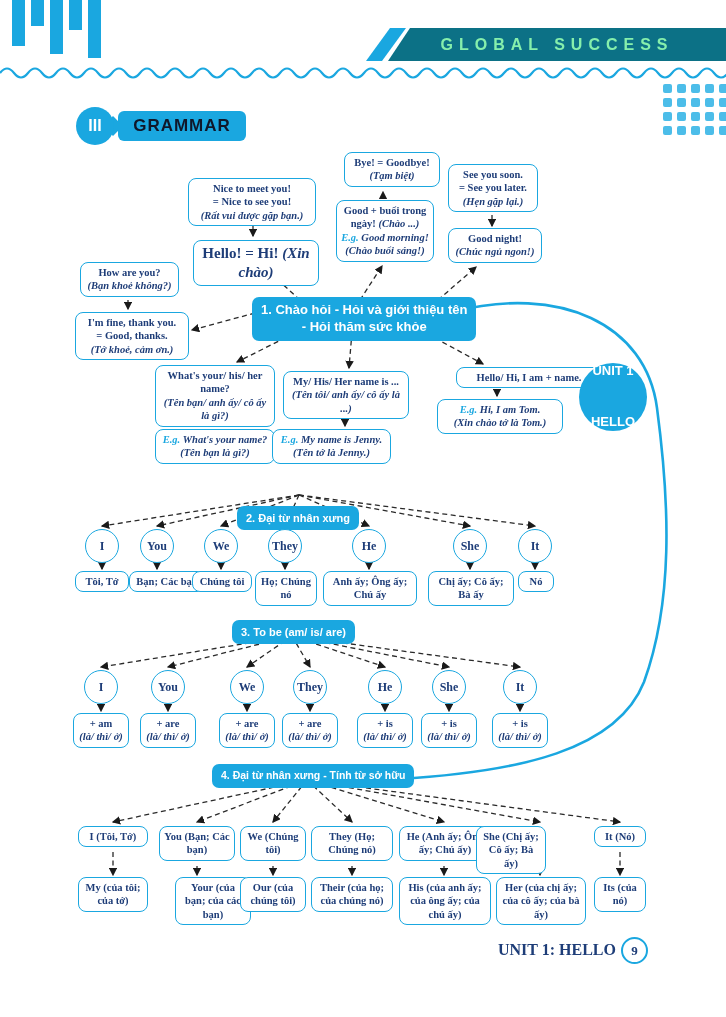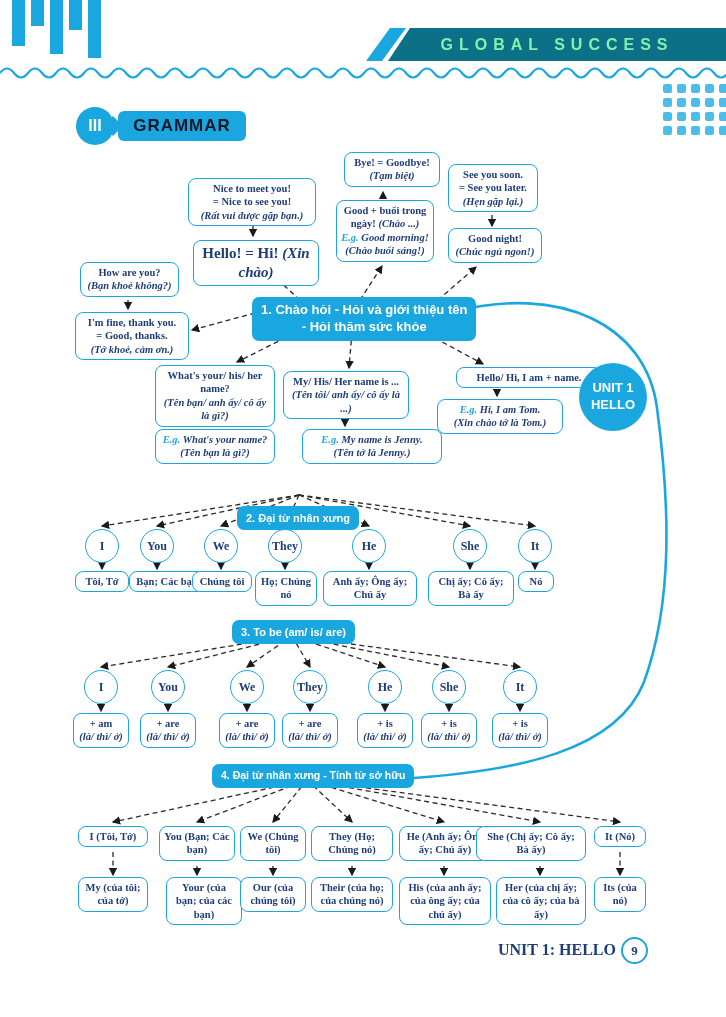--- a/index.html
+++ b/index.html
@@ -48,21 +48,21 @@
   .blk{display:block}
   .it{font-style:italic}
   .eg{color:var(--accent);font-weight:700;font-style:italic}
   .cyan{position:absolute;z-index:2;background:var(--accent);color:#fff;border-radius:7px;font-weight:700;
         font-family:"Liberation Sans",sans-serif;text-align:center;font-size:11px;padding:5px 9px;
         line-height:1.3;white-space:nowrap}
   .circle{position:absolute;z-index:2;width:34px;height:34px;border-radius:50%;background:#fff;
         border:1.8px solid var(--accent);color:var(--navy);font-weight:700;
         font-family:"Liberation Serif",serif;font-size:12px;display:flex;align-items:center;justify-content:center}
   .unit{position:absolute;left:579px;top:363px;width:68px;height:68px;border-radius:50%;background:var(--accent);
-        color:#fff;display:flex;flex-direction:column;align-items:center;justify-content:center;
+        color:#fff;display:flex;flex-direction:column;align-items:center;justify-content:space-between;
         font-weight:700;font-size:13px;line-height:1.3;z-index:3}
 
   
   .footer-label{position:absolute;left:498px;top:941px;color:var(--navy);font-family:"Liberation Serif",serif;
         font-weight:700;font-size:16px;z-index:2}
   .page-circle{position:absolute;left:621px;top:937px;width:27px;height:27px;border-radius:50%;background:#fff;
         border:2px solid var(--accent);color:var(--navy);font-weight:700;font-size:13px;
         display:flex;align-items:center;justify-content:center;z-index:2;font-family:"Liberation Serif",serif}
 </style>
 </head>
@@ -249,21 +249,21 @@
       <span class="eg inline">E.g.</span>
       <span class="en inline it">What's your name?</span>
     </span>
     <span class="vi">(Tên bạn là gì?)</span>
   </div>
 
   <div class="box" style="left:283px;top:371px;width:126px">
     <span class="en">My/ His/ Her name is ...</span>
     <span class="vi">(Tên tôi/ anh ấy/ cô ấy là ...)</span>
   </div>
-  <div class="box" style="left:302px;top:429px;width:140px">
+  <div class="box" style="left:272px;top:429px;width:119px">
     <span class="blk">
       <span class="eg inline">E.g.</span>
       <span class="en inline it">My name is Jenny.</span>
     </span>
     <span class="vi">(Tên tớ là Jenny.)</span>
   </div>
 
   <div class="box" style="left:456px;top:367px;width:146px">
     <span class="en">Hello/ Hi, I am + name.</span>
   </div>
@@ -389,31 +389,31 @@
     </div>
   <div class="box" style="left:240px;top:826px;width:66px">
       <span class="en">We (Chúng tôi)</span>
     </div>
   <div class="box" style="left:311px;top:826px;width:82px">
       <span class="en">They (Họ; Chúng nó)</span>
     </div>
   <div class="box" style="left:399px;top:826px;width:92px">
       <span class="en">He (Anh ấy; Ông ấy; Chú ấy)</span>
     </div>
-  <div class="box" style="left:476px;top:826px;width:110px">
+  <div class="box" style="left:476px;top:826px;width:70px">
       <span class="en">She (Chị ấy; Cô ấy; Bà ấy)</span>
     </div>
   <div class="box" style="left:594px;top:826px;width:52px">
       <span class="en">It (Nó)</span>
     </div>
 
   <div class="box" style="left:78px;top:877px;width:70px">
       <span class="en">My (của tôi; của tớ)</span>
     </div>
-  <div class="box" style="left:166px;top:877px;width:76px">
+  <div class="box" style="left:175px;top:877px;width:76px">
       <span class="en">Your (của bạn; của các bạn)</span>
     </div>
   <div class="box" style="left:240px;top:877px;width:66px">
       <span class="en">Our (của chúng tôi)</span>
     </div>
   <div class="box" style="left:311px;top:877px;width:82px">
       <span class="en">Their (của họ; của chúng nó)</span>
     </div>
   <div class="box" style="left:399px;top:877px;width:92px">
       <span class="en">His (của anh ấy; của ông ấy; của chú ấy)</span>

